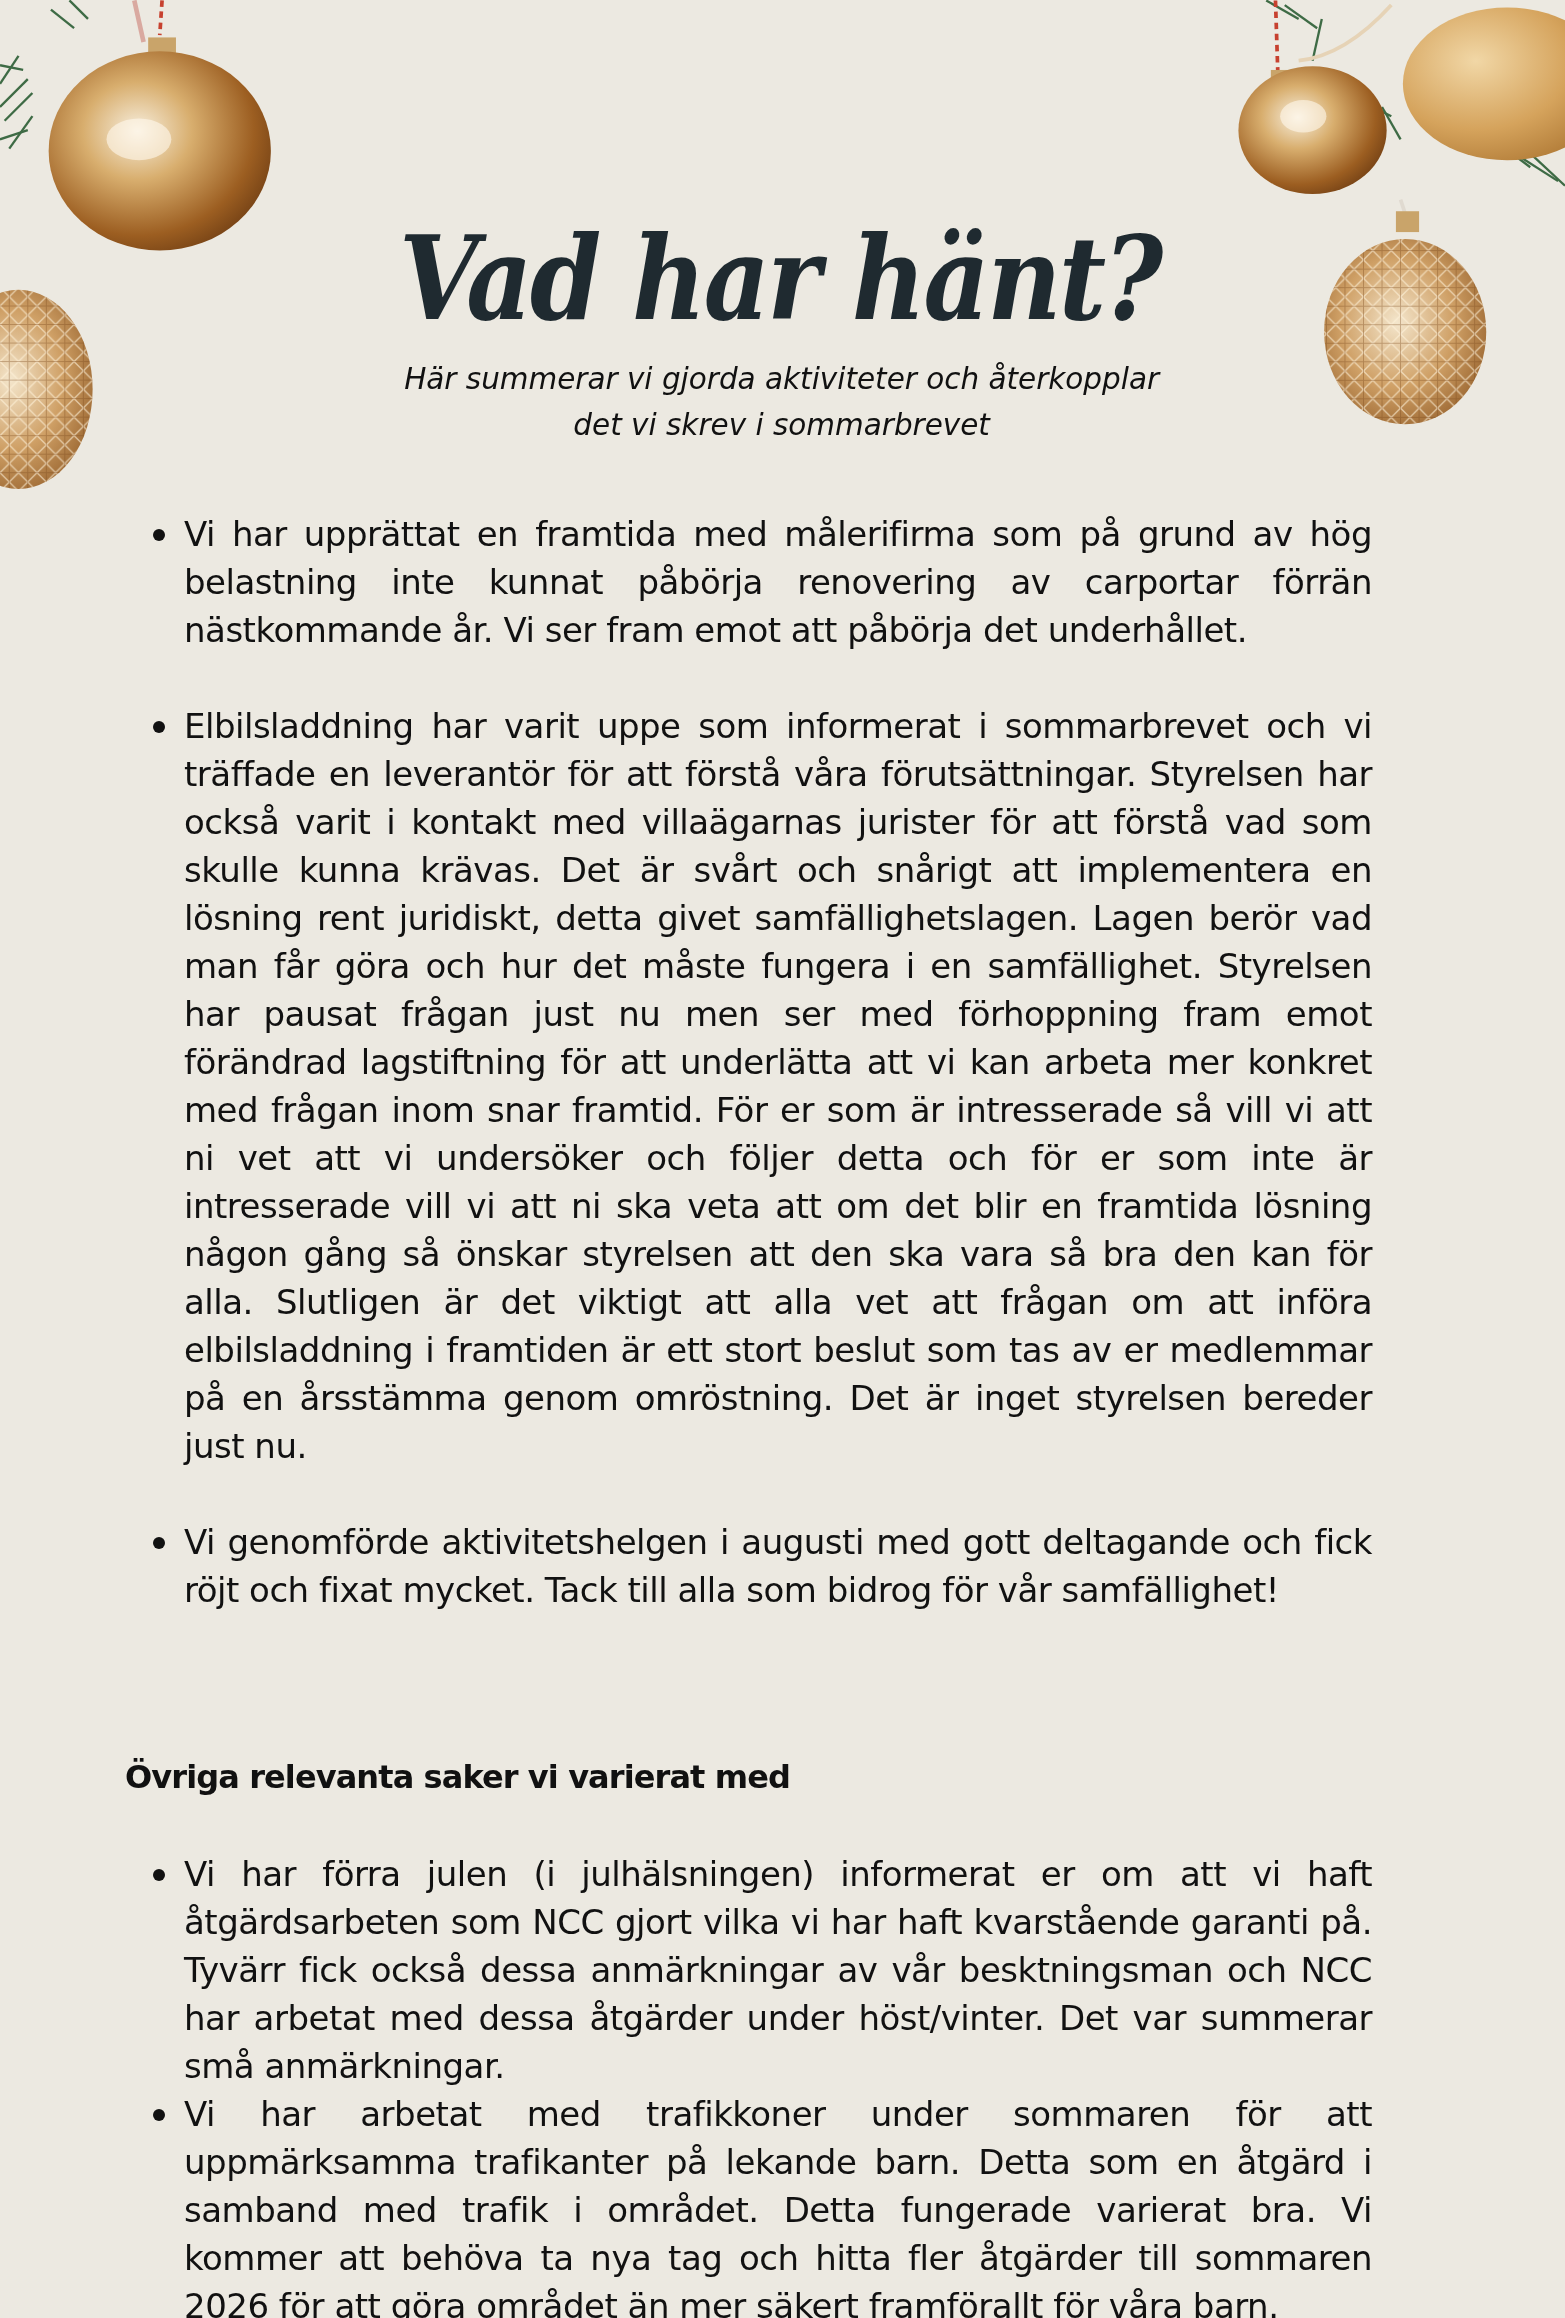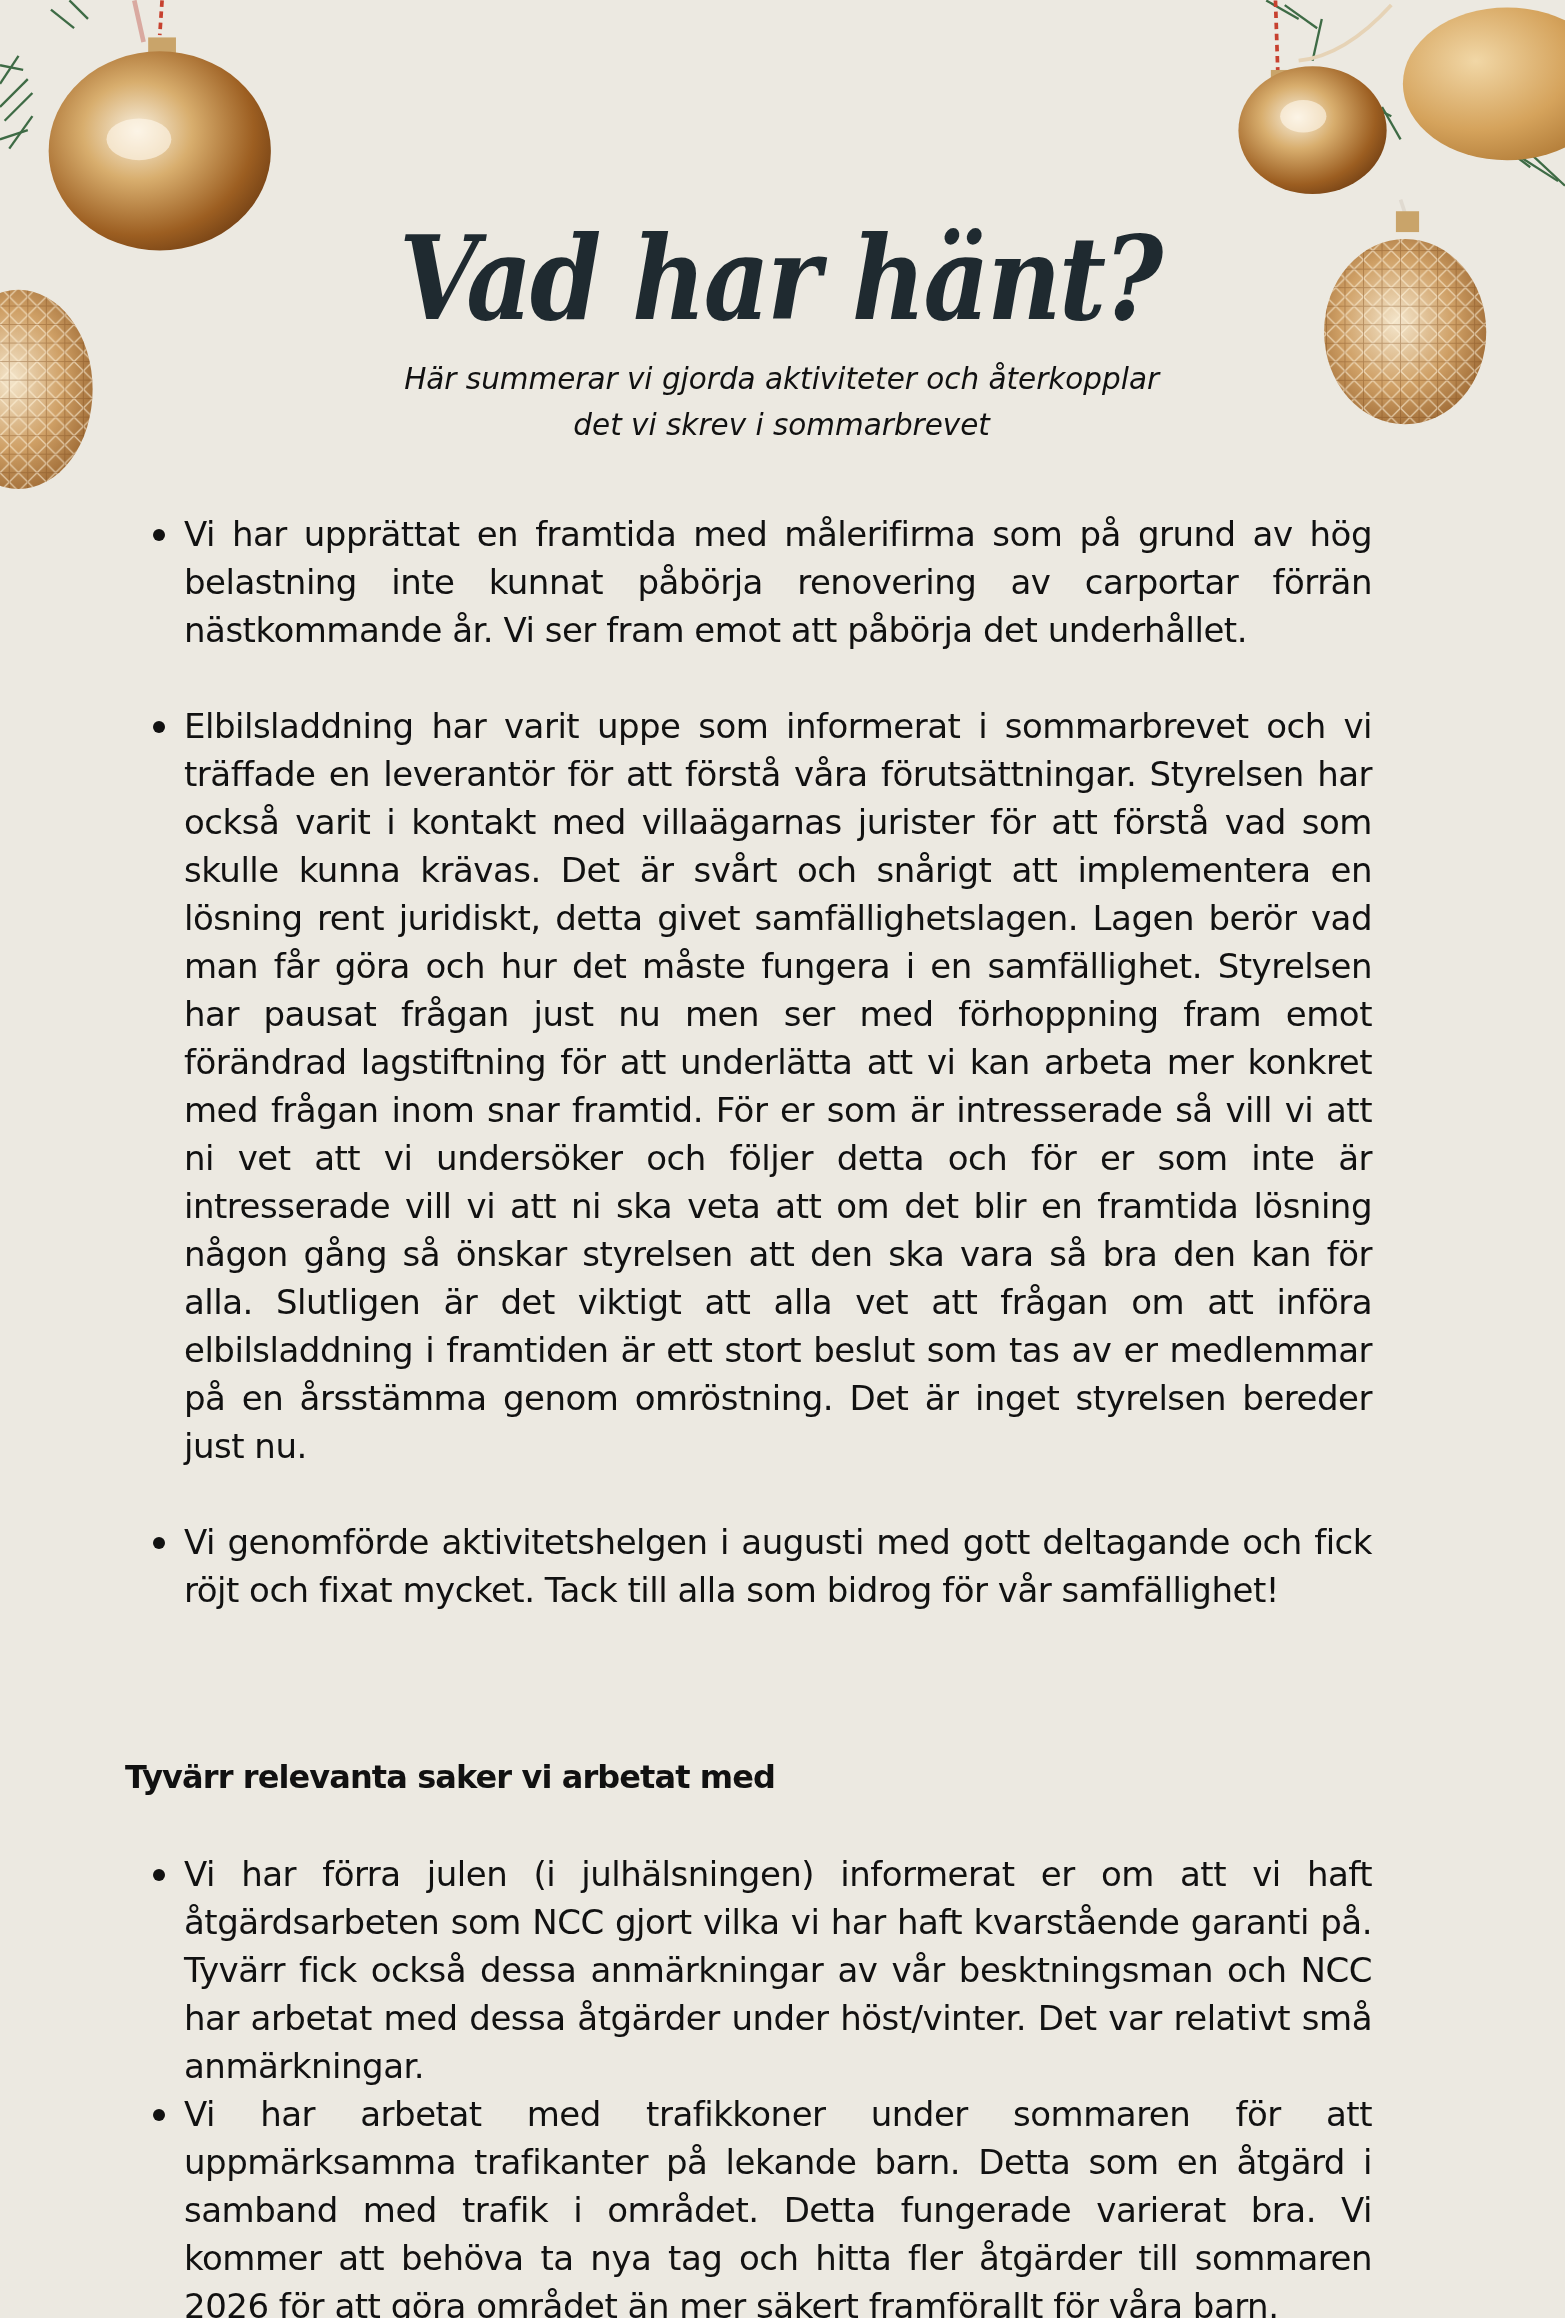--- a/index.html
+++ b/index.html
@@ -186,25 +186,25 @@
         <span>Elbilsladdning har varit uppe som informerat i sommarbrevet och vi träffade en leverantör för att förstå våra förutsättningar. Styrelsen har också varit i kontakt med villaägarnas jurister för att förstå vad som skulle kunna krävas. Det är svårt och snårigt att implementera en lösning rent juridiskt, detta givet samfällighetslagen. Lagen berör vad man får göra och hur det måste fungera i en samfällighet. Styrelsen har pausat frågan just nu men ser med förhoppning fram emot förändrad lagstiftning för att underlätta att vi kan arbeta mer konkret med frågan inom snar framtid. För er som är intresserade så vill vi att ni vet att vi undersöker och följer detta och för er som inte är intresserade vill vi att ni ska veta att om det blir en framtida lösning någon gång så önskar styrelsen att den ska vara så bra den kan för alla. Slutligen är det viktigt att alla vet att frågan om att införa elbilsladdning i framtiden är ett stort beslut som tas av er medlemmar på en årsstämma genom omröstning. Det är inget styrelsen bereder just nu.</span>
       </li>
       <li>
         <span class="dot"></span>
         <span>Vi genomförde aktivitetshelgen i augusti med gott deltagande och fick röjt och fixat mycket. Tack till alla som bidrog för vår samfällighet!</span>
       </li>
     </ul>
   </section>
 
   <section class="content sec2">
-    <h2 class="section-heading">Tyvärr relevanta saker vi arbetat med</h2>
+    <h2 class="section-heading">Övriga relevanta saker vi varierat med</h2>
     <ul class="bullets">
       <li>
         <span class="dot"></span>
-        <span>Vi har förra julen (i julhälsningen) informerat er om att vi haft åtgärdsarbeten som NCC gjort vilka vi har haft kvarstående garanti på. Tyvärr fick också dessa anmärkningar av vår besktningsman och NCC har arbetat med dessa åtgärder under höst/vinter. Det var relativt små anmärkningar.</span>
+        <span>Vi har förra julen (i julhälsningen) informerat er om att vi haft åtgärdsarbeten som NCC gjort vilka vi har haft kvarstående garanti på. Tyvärr fick också dessa anmärkningar av vår besktningsman och NCC har arbetat med dessa åtgärder under höst/vinter. Det var summerar små anmärkningar.</span>
       </li>
       <li>
         <span class="dot"></span>
         <span>Vi har arbetat med trafikkoner under sommaren för att uppmärksamma trafikanter på lekande barn. Detta som en åtgärd i samband med trafik i området. Detta fungerade varierat bra. Vi kommer att behöva ta nya tag och hitta fler åtgärder till sommaren 2026 för att göra området än mer säkert framförallt för våra barn.</span>
       </li>
 
     </ul>
   </section>
 
 </div>

